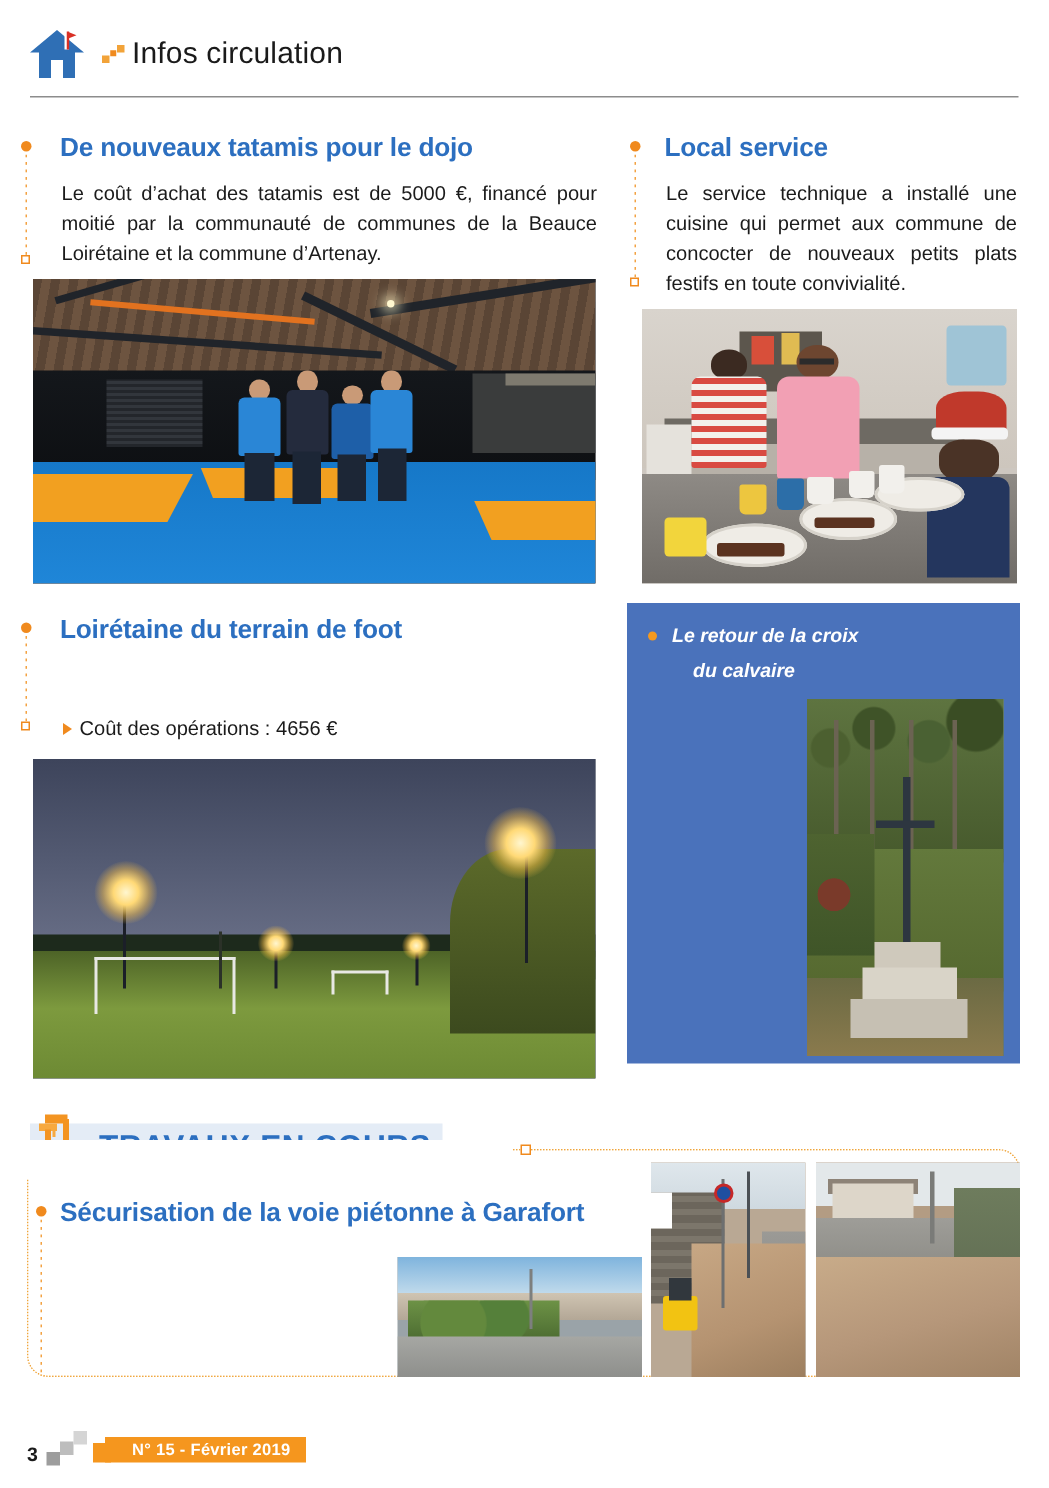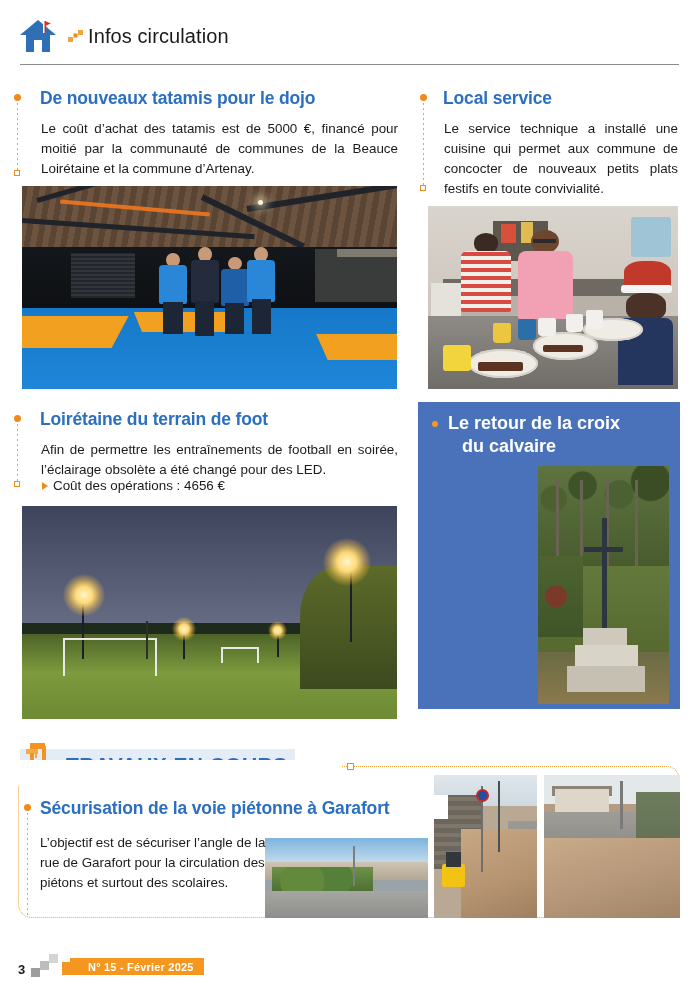--- a/index.html
+++ b/index.html
@@ -224,22 +224,23 @@
 
   
   .croix-panel {
     position: absolute;
     background: #4a72bb;
   }
   .croix-title {
     position: absolute;
     color: #ffffff;
     font-weight: bold;
-    font-size: 18px;
+    font-size: 13px;
     line-height: 23px;
+    font-style: italic;
   }
   .croix-dot {
     position: absolute;
     width: 6px; height: 6px; border-radius: 50%;
     background: #f4991f;
   }
   .croix-body {
     position: absolute;
     color: #ffffff;
     font-size: 13.2px;
@@ -533,21 +534,20 @@
     <div class="k-mug" style="left:63%; bottom:33%; width:7%; height:10%;"></div>
     <div style="position:absolute; left:6%; bottom:10%; width:11%; height:14%; background:#f2d53c; border-radius:3px;"></div>
   </div>
 
   <div class="connector" style="left:14px; top:415px;">
     <div class="dot"></div>
     <div class="vline" style="height:60px;"></div>
     <div class="sq" style="top:66px;"></div>
   </div>
   <div class="art-title" style="left:40px; top:409px;">Loirétaine du terrain de foot</div>
-  <div class="art-body" style="left:41px; top:440px; width:357px;">Afin de permettre les entraînements de football en soirée, l’éclairage obsolète a été changé pour des LED.</div>
   <div class="tri-bullet" style="left:42px; top:482px;"></div>
   <div class="art-body nojust" style="left:53px; top:476px; width:300px;">Coût des opérations : 4656 €</div>
 
   <div class="photo photo-foot" style="left:22px; top:506px; width:375px; height:213px;">
     <div class="sky"></div>
     <div class="treeline"></div>
     <div class="grass"></div>
     <div style="position:absolute; right:0; top:28%; width:26%; height:58%; background:linear-gradient(to bottom,#5c6a2a,#3c4a1e); border-radius:40% 0 0 0;"></div>
     <div class="lamp" style="left:16%; top:38%; height:34%;"></div>
     <div class="lamp-glow" style="left:11%; top:32%; width:42px; height:42px;"></div>
@@ -634,23 +634,22 @@
   <div class="photo photo-t1" style="left:265px; top:838px; width:163px; height:80px;">
     <div class="t1-sky"></div>
     <div class="t1-houses"></div>
     <div class="t1-green"></div>
     <div class="t1-road"></div>
     <div class="t1-pole" style="left:54%; top:10%; height:50%;"></div>
   </div>
 
   <div class="t-title-box" style="left:36px; top:795px; width:412px; height:24px;"></div>
   <div class="art-title" style="left:40px; top:798px; font-size:17.5px; z-index:3;">Sécurisation de la voie piétonne à Garafort</div>
-  <div class="art-body nojust" style="left:40px; top:833px; width:226px; z-index:3;">L’objectif est de sécuriser l’angle de la rue de Garafort pour la circulation des piétons et surtout des scolaires.</div>
 
   <div class="footer-pagenum" style="left:18px; top:962px;">3</div>
   <div class="footer-sq" style="left:31px; top:968px; width:9px; height:9px;"></div>
   <div class="footer-sq" style="left:40px; top:961px; width:9px; height:9px; background:#bdbdbd;"></div>
   <div class="footer-sq" style="left:49px; top:954px; width:9px; height:9px; background:#d5d5d5;"></div>
   <div class="footer-banner" style="left:70px; top:958px; width:134px; height:17px;"></div>
   <div class="footer-banner-notch" style="left:62px; top:962px; width:12px; height:13px;"></div>
-  <div class="footer-banner-text" style="left:88px; top:961px;">N° 15 - Février 2025</div>
+  <div class="footer-banner-text" style="left:88px; top:961px;">N° 15 - Février 2019</div>
 
 </div>
 
 </body></html>

